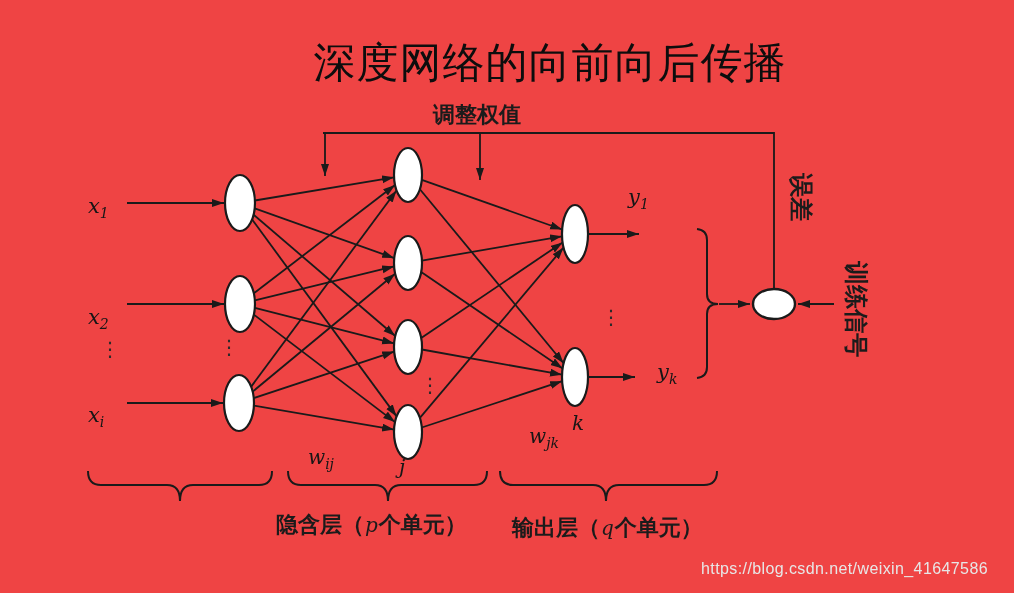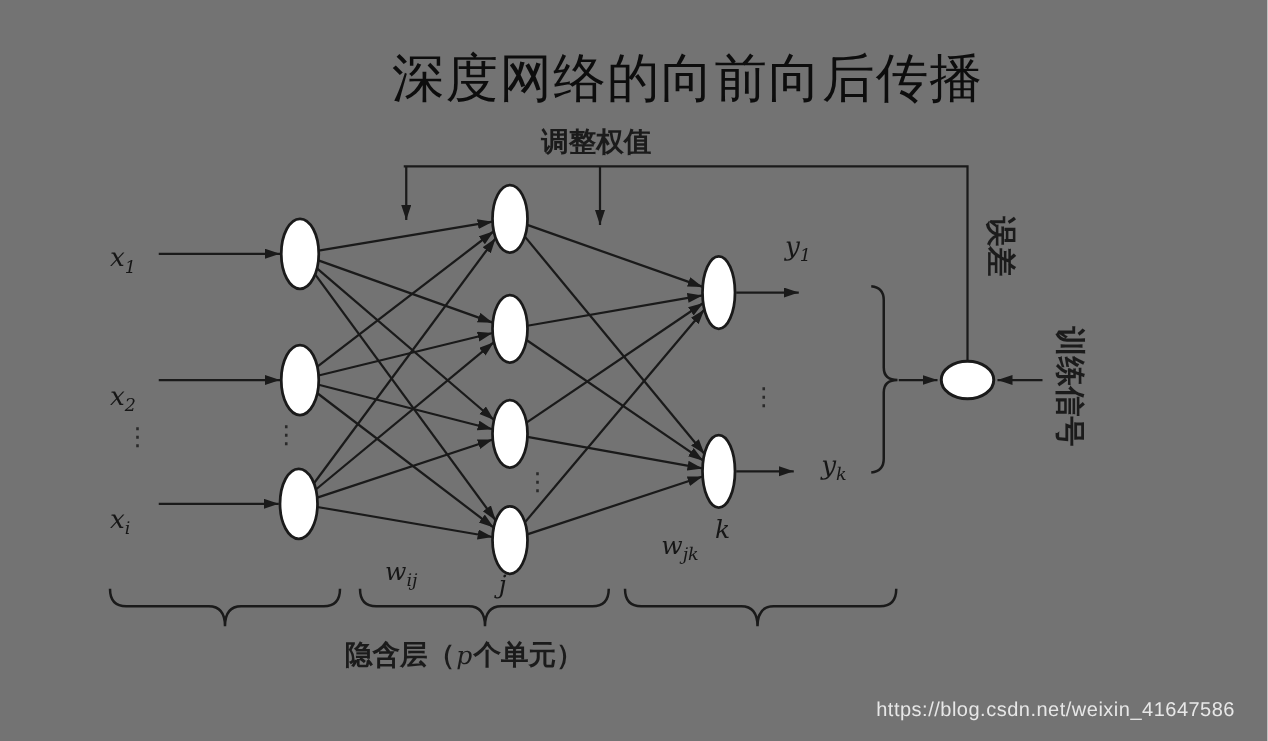--- a/index.html
+++ b/index.html
@@ -1,17 +1,17 @@
 <!DOCTYPE html>
 <html><head>
 <meta charset="utf-8">
 <style>
   html,body { margin:0; padding:0; background:#ffffff; }
   .stage {
-    position:relative; width:1014px; height:593px; background:#737373;
+    position:relative; width:1014px; height:593px; background:#ef4444;
     font-family:"Liberation Sans", sans-serif; overflow:hidden; color:#141414;
   }
   .lbl { position:absolute; white-space:nowrap; line-height:1.1; }
   .title {
     left:250px; top:40px; width:600px; text-align:center;
     font-family:"DejaVu Serif", serif; font-size:42px; color:#0d0d0d; letter-spacing:1px;
   }
   .cn { font-family:"DejaVu Sans", sans-serif; font-weight:bold; color:#1b1b1b; }
   .adjust   { left:433px; top:103px; font-size:22px; }
   .caption  { font-size:22px; }
@@ -148,15 +148,16 @@
 
   <div class="lbl math jlab"><i>j</i></div>
   <div class="lbl math klab"><i>k</i></div>
 
   <div class="lbl dots d1">⋮</div>
   <div class="lbl dots d2">⋮</div>
   <div class="lbl dots d3">⋮</div>
   <div class="lbl dots d4">⋮</div>
 
   <div class="lbl cn caption cap2"><span>隐含层（</span><span class="var">p</span><span>个单元）</span></div>
+  <div class="lbl cn caption cap3"><span>输出层（</span><span class="var">q</span><span>个单元）</span></div>
 
   <div class="lbl watermark">https://blog.csdn.net/weixin_41647586</div>
 </div>
 
 </body></html>

